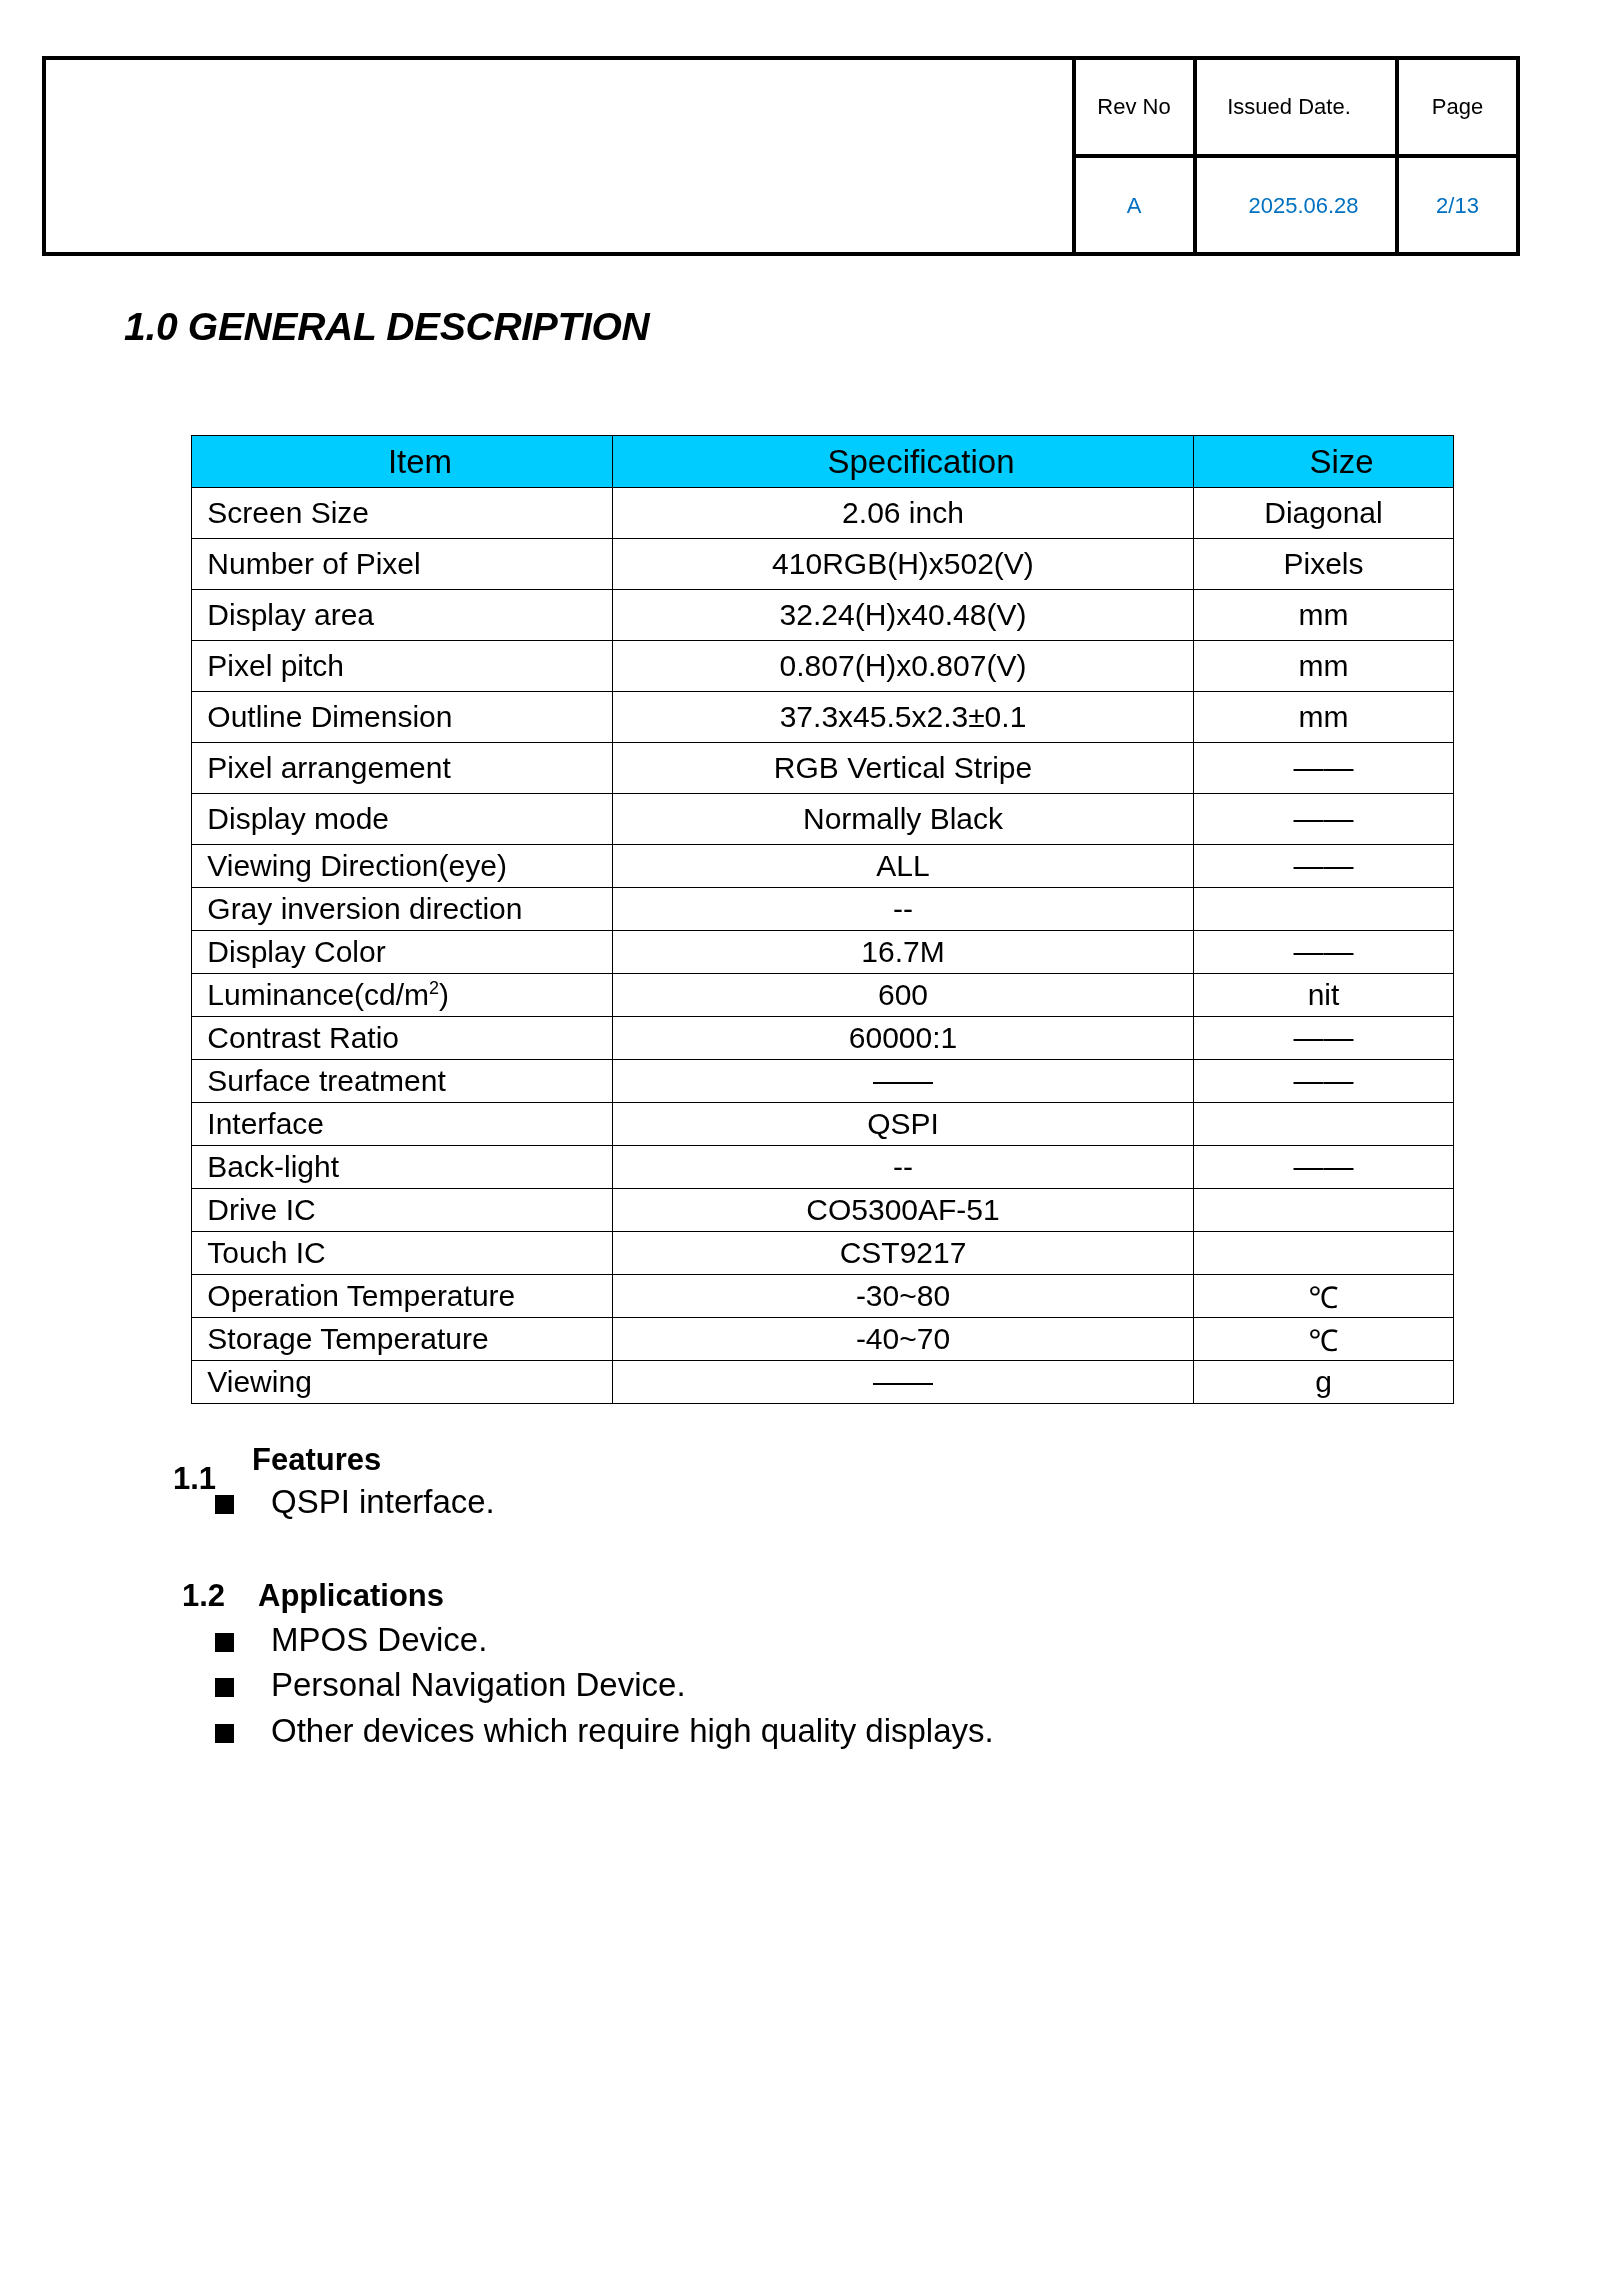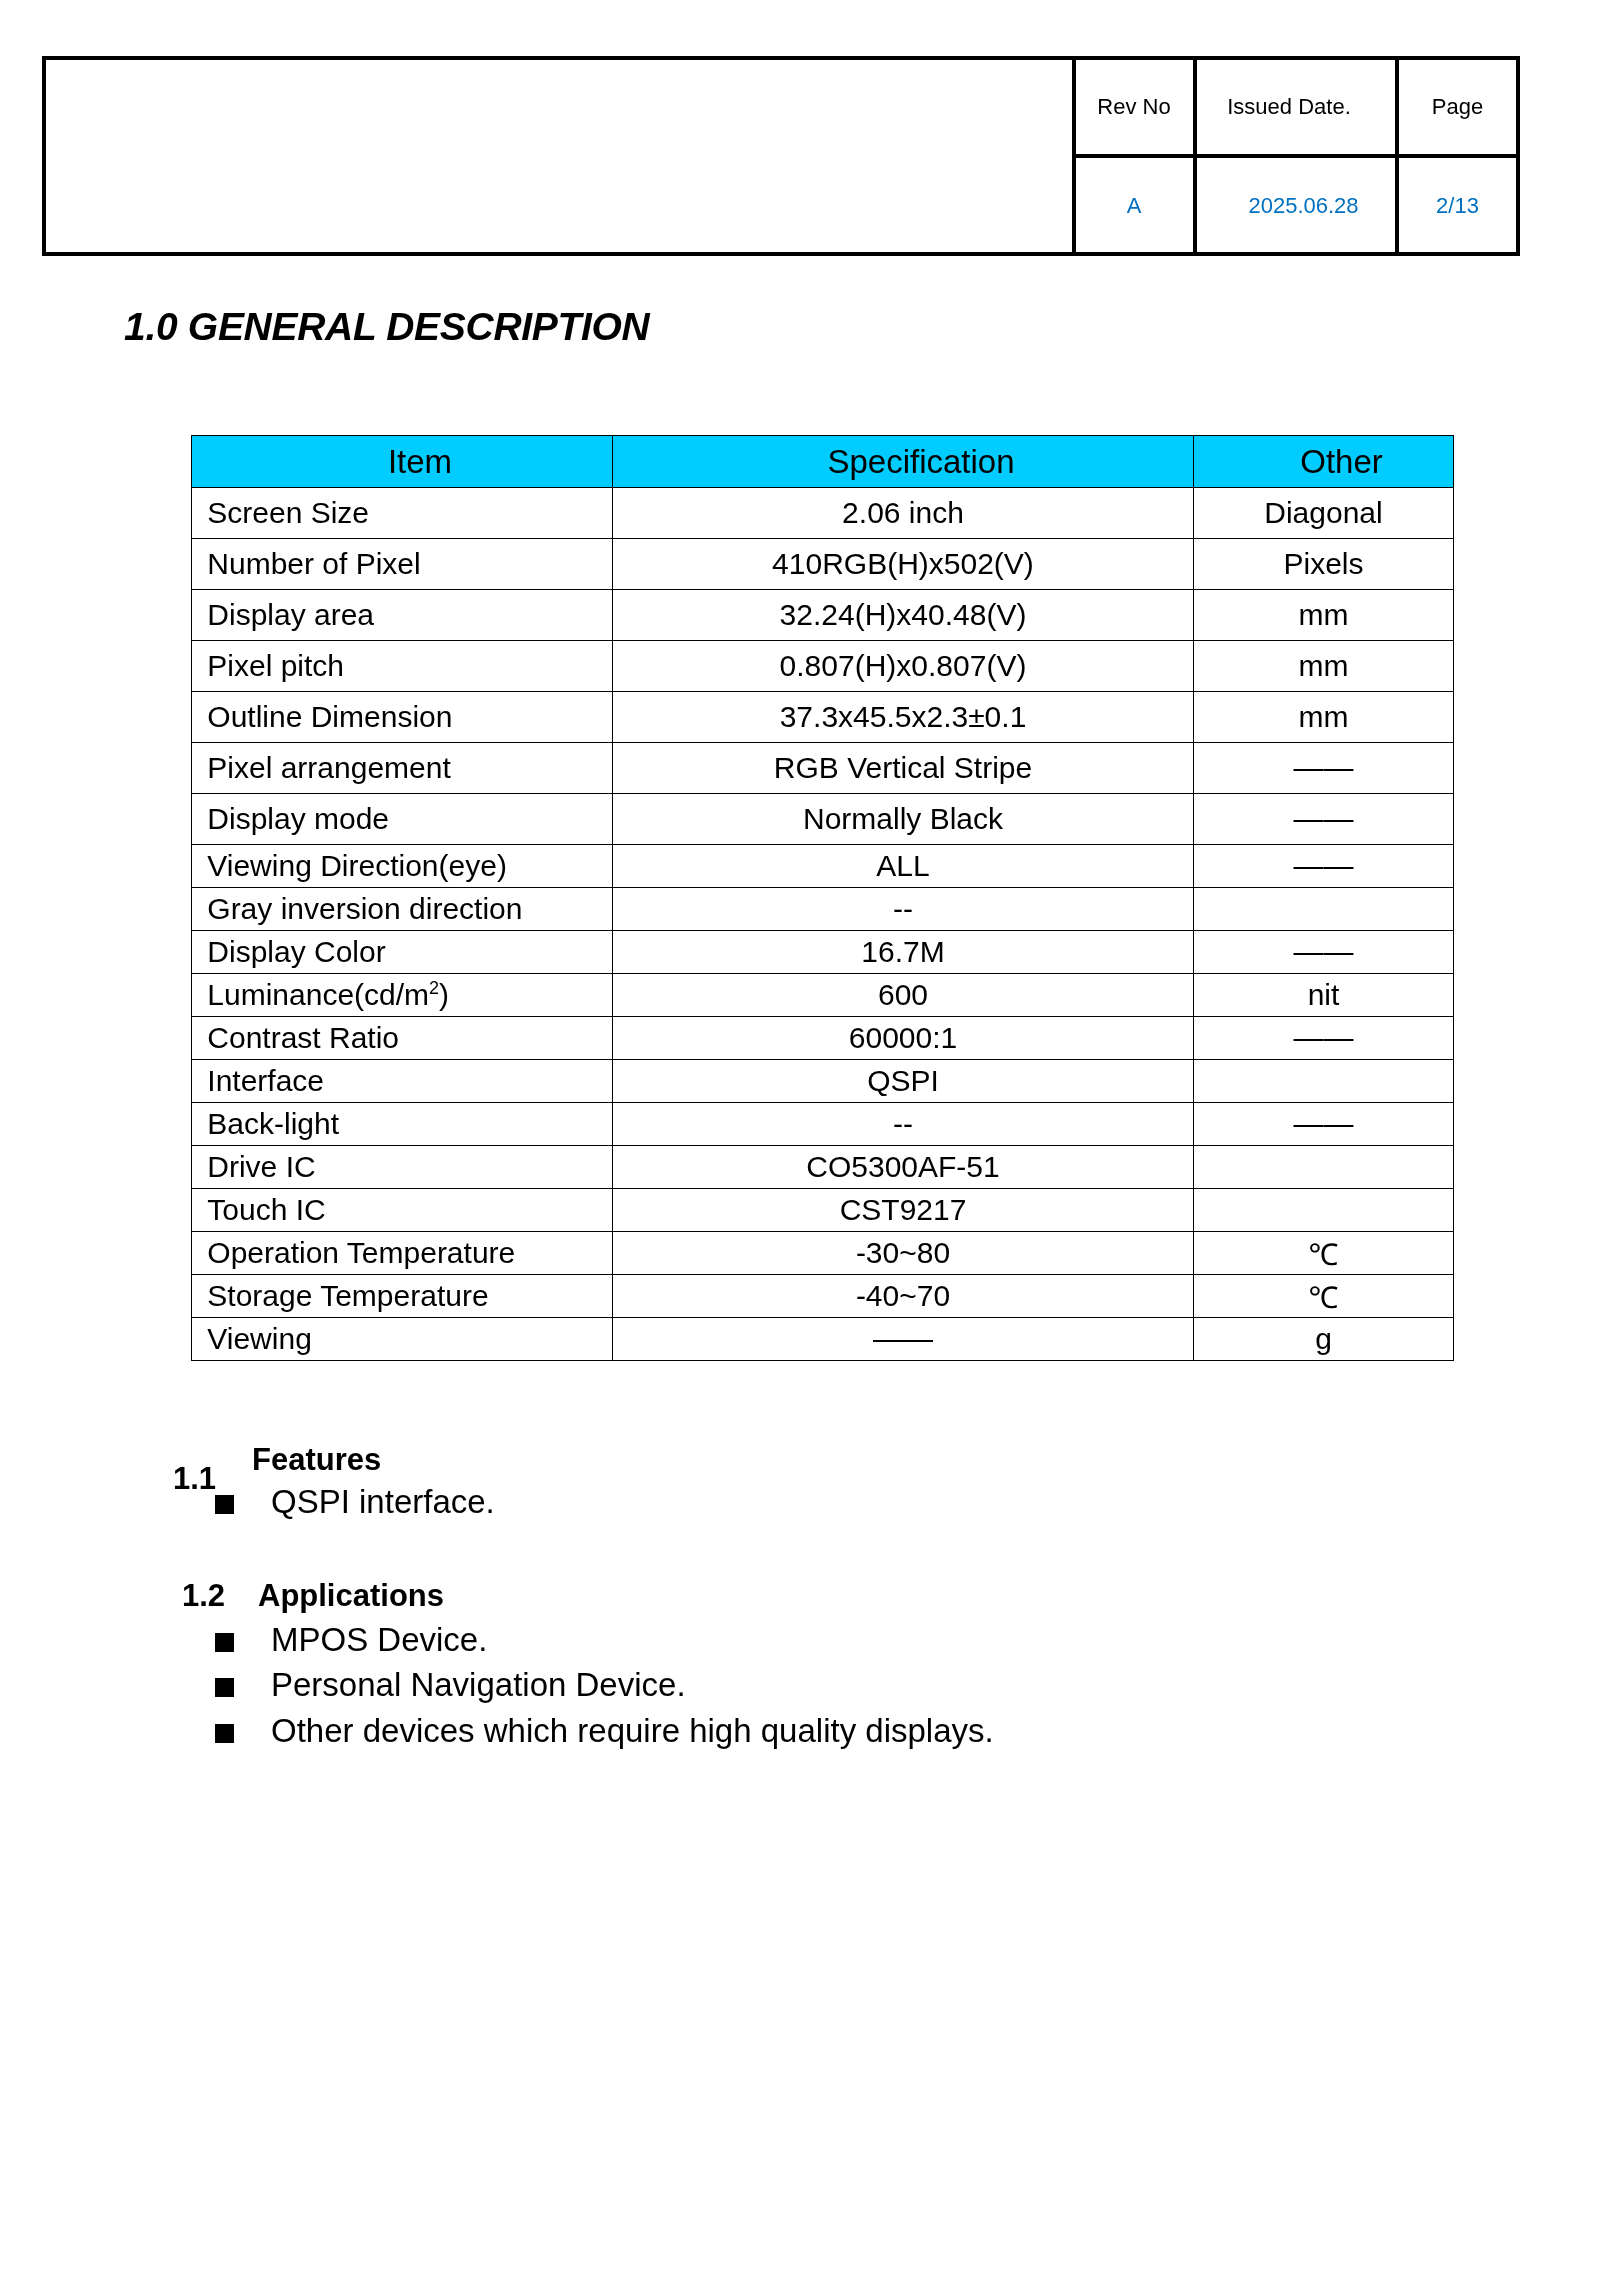--- a/index.html
+++ b/index.html
@@ -58,21 +58,21 @@
 <table id="spec">
   <colgroup>
     <col style="width:421px">
     <col style="width:581px">
     <col style="width:260px">
   </colgroup>
   <thead>
     <tr>
       <th>Item</th>
       <th>Specification</th>
-      <th>Other</th>
+      <th>Size</th>
     </tr>
   </thead>
   <tbody id="spec-body">
       <tr class="tall">
         <td class="item"><span>Screen Size</span></td>
         <td class="spec">2.06 inch</td>
         <td class="unit">Diagonal</td>
       </tr>
       <tr class="tall">
         <td class="item"><span>Number of Pixel</span></td>
@@ -123,20 +123,25 @@
         <td class="item"><span>Luminance(cd/m</span><sup>2</sup><span>)</span></td>
         <td class="spec">600</td>
         <td class="unit">nit</td>
       </tr>
       <tr class="short">
         <td class="item"><span>Contrast Ratio</span></td>
         <td class="spec">60000:1</td>
         <td class="unit">——</td>
       </tr>
       <tr class="short">
+        <td class="item"><span>Surface treatment</span></td>
+        <td class="spec">——</td>
+        <td class="unit">——</td>
+      </tr>
+      <tr class="short">
         <td class="item"><span>Interface</span></td>
         <td class="spec">QSPI</td>
         <td class="unit"></td>
       </tr>
       <tr class="short">
         <td class="item"><span>Back-light</span></td>
         <td class="spec">--</td>
         <td class="unit">——</td>
       </tr>
       <tr class="short">

